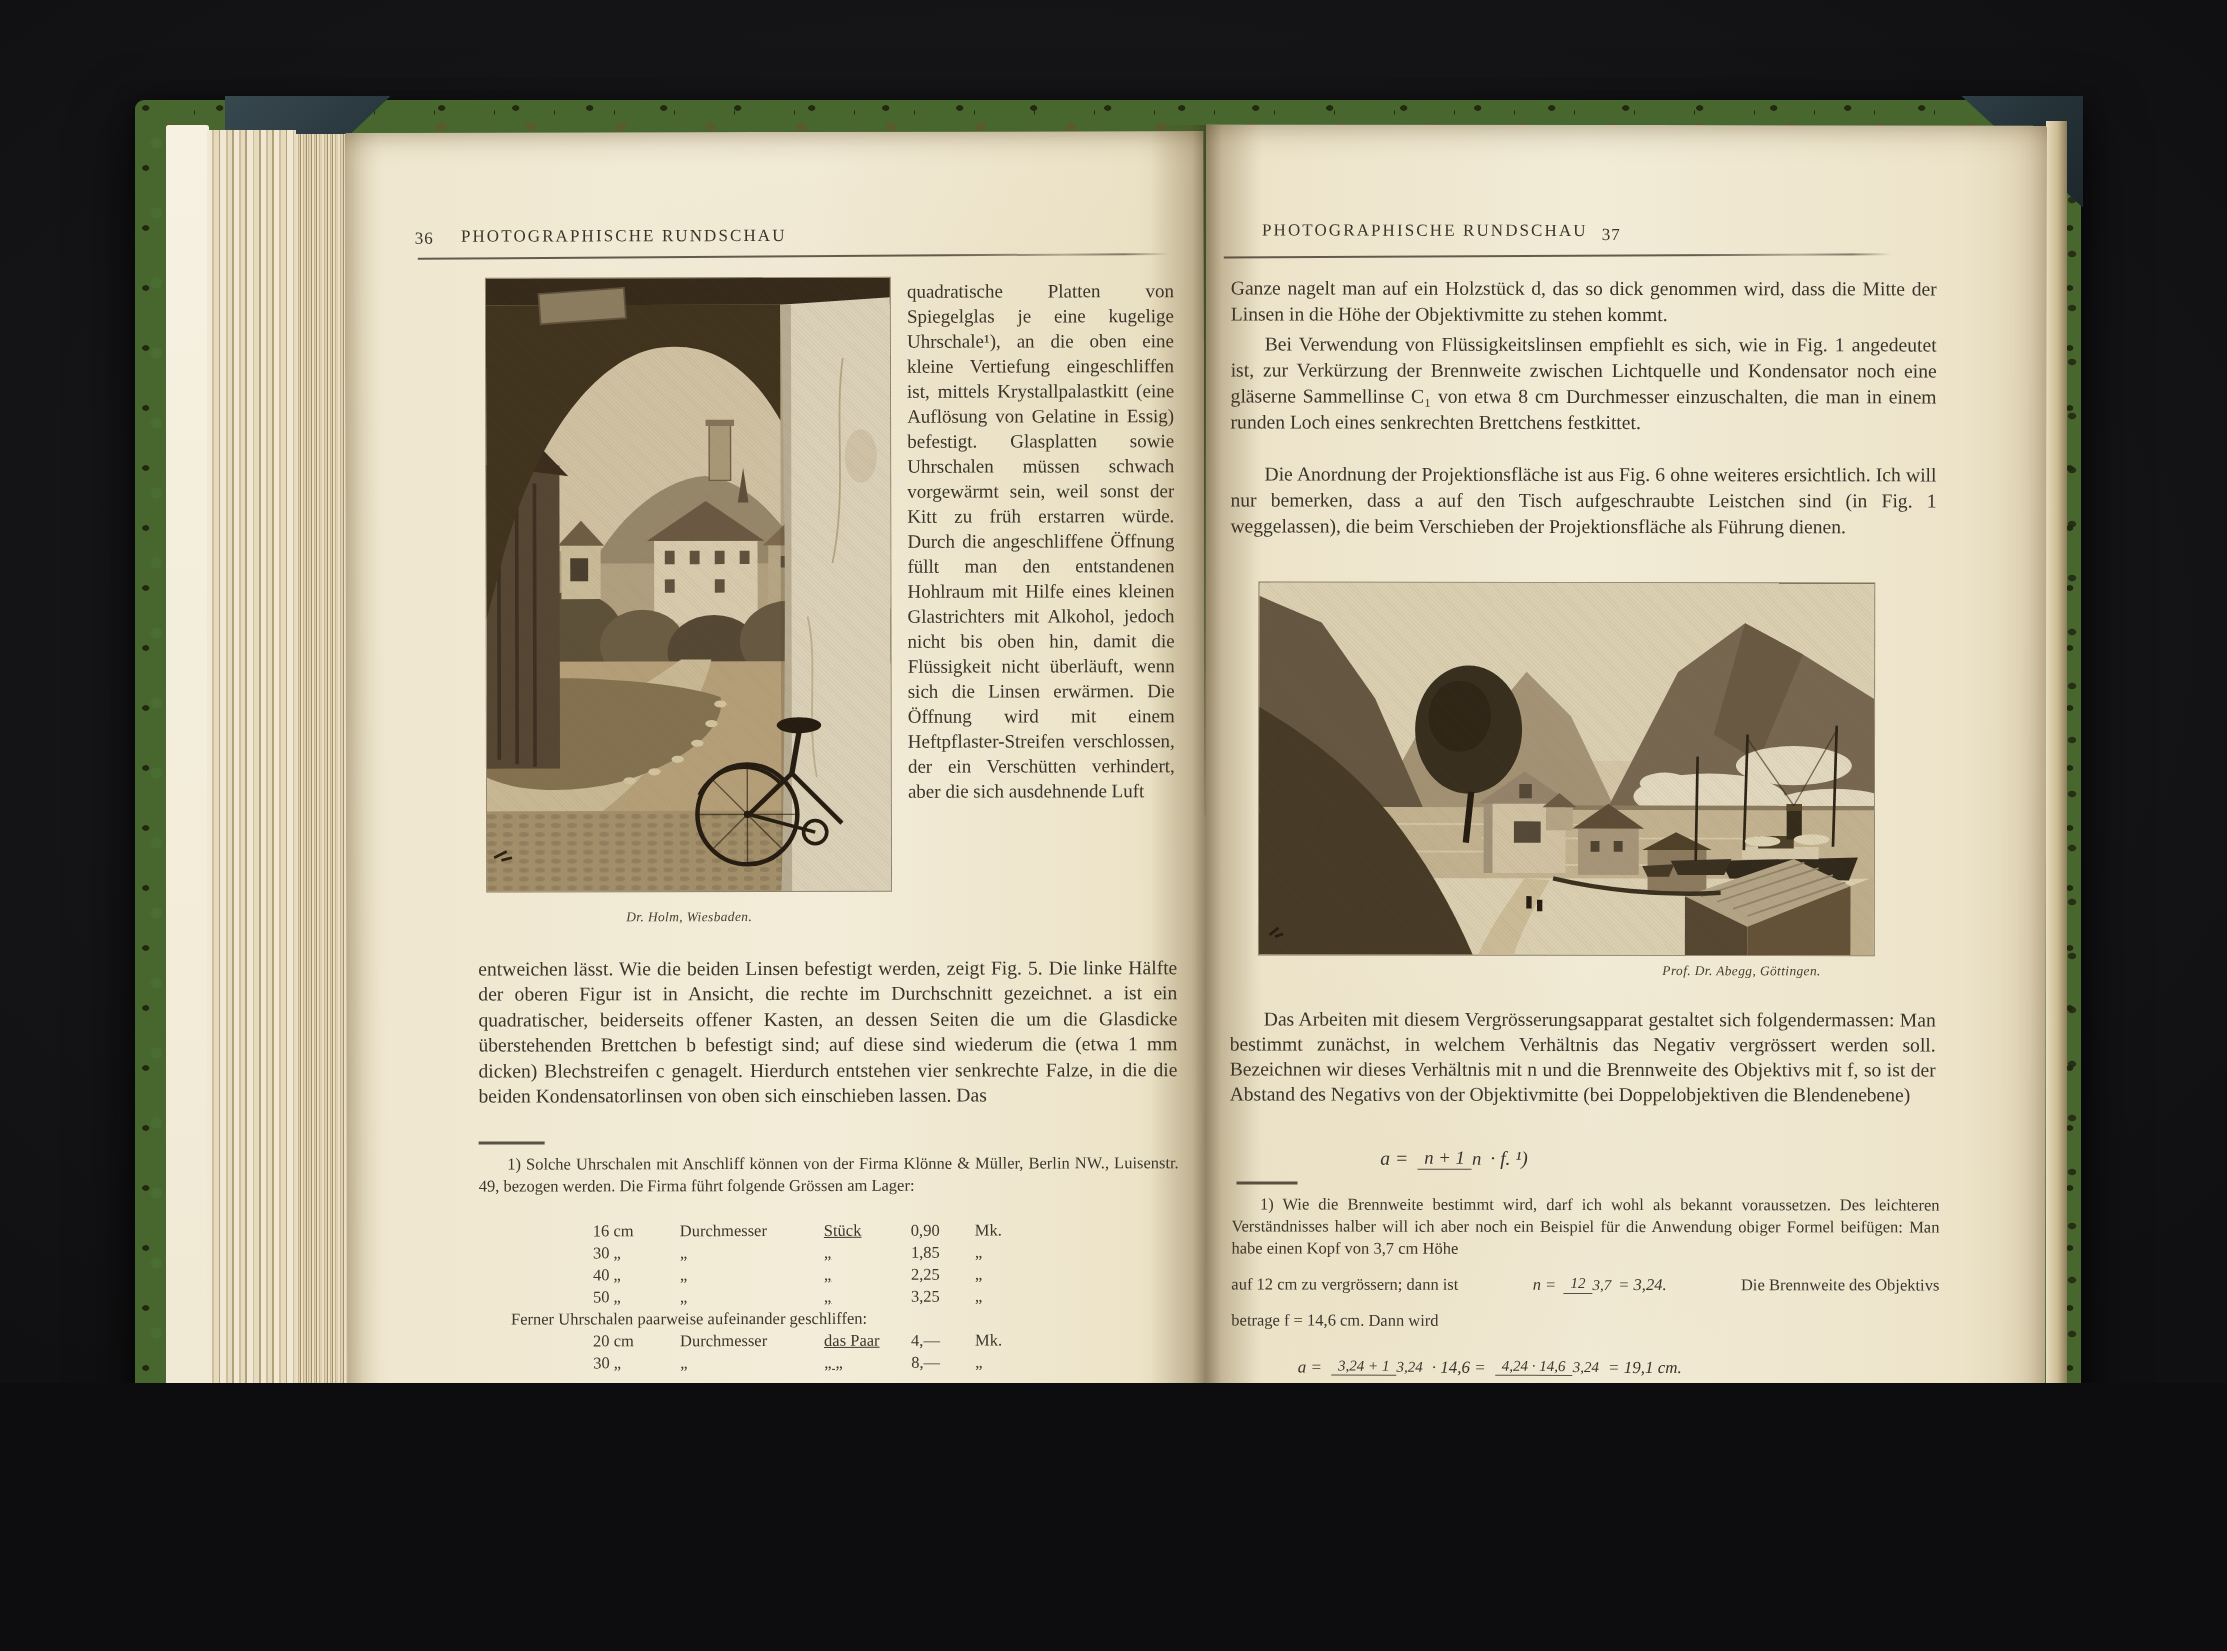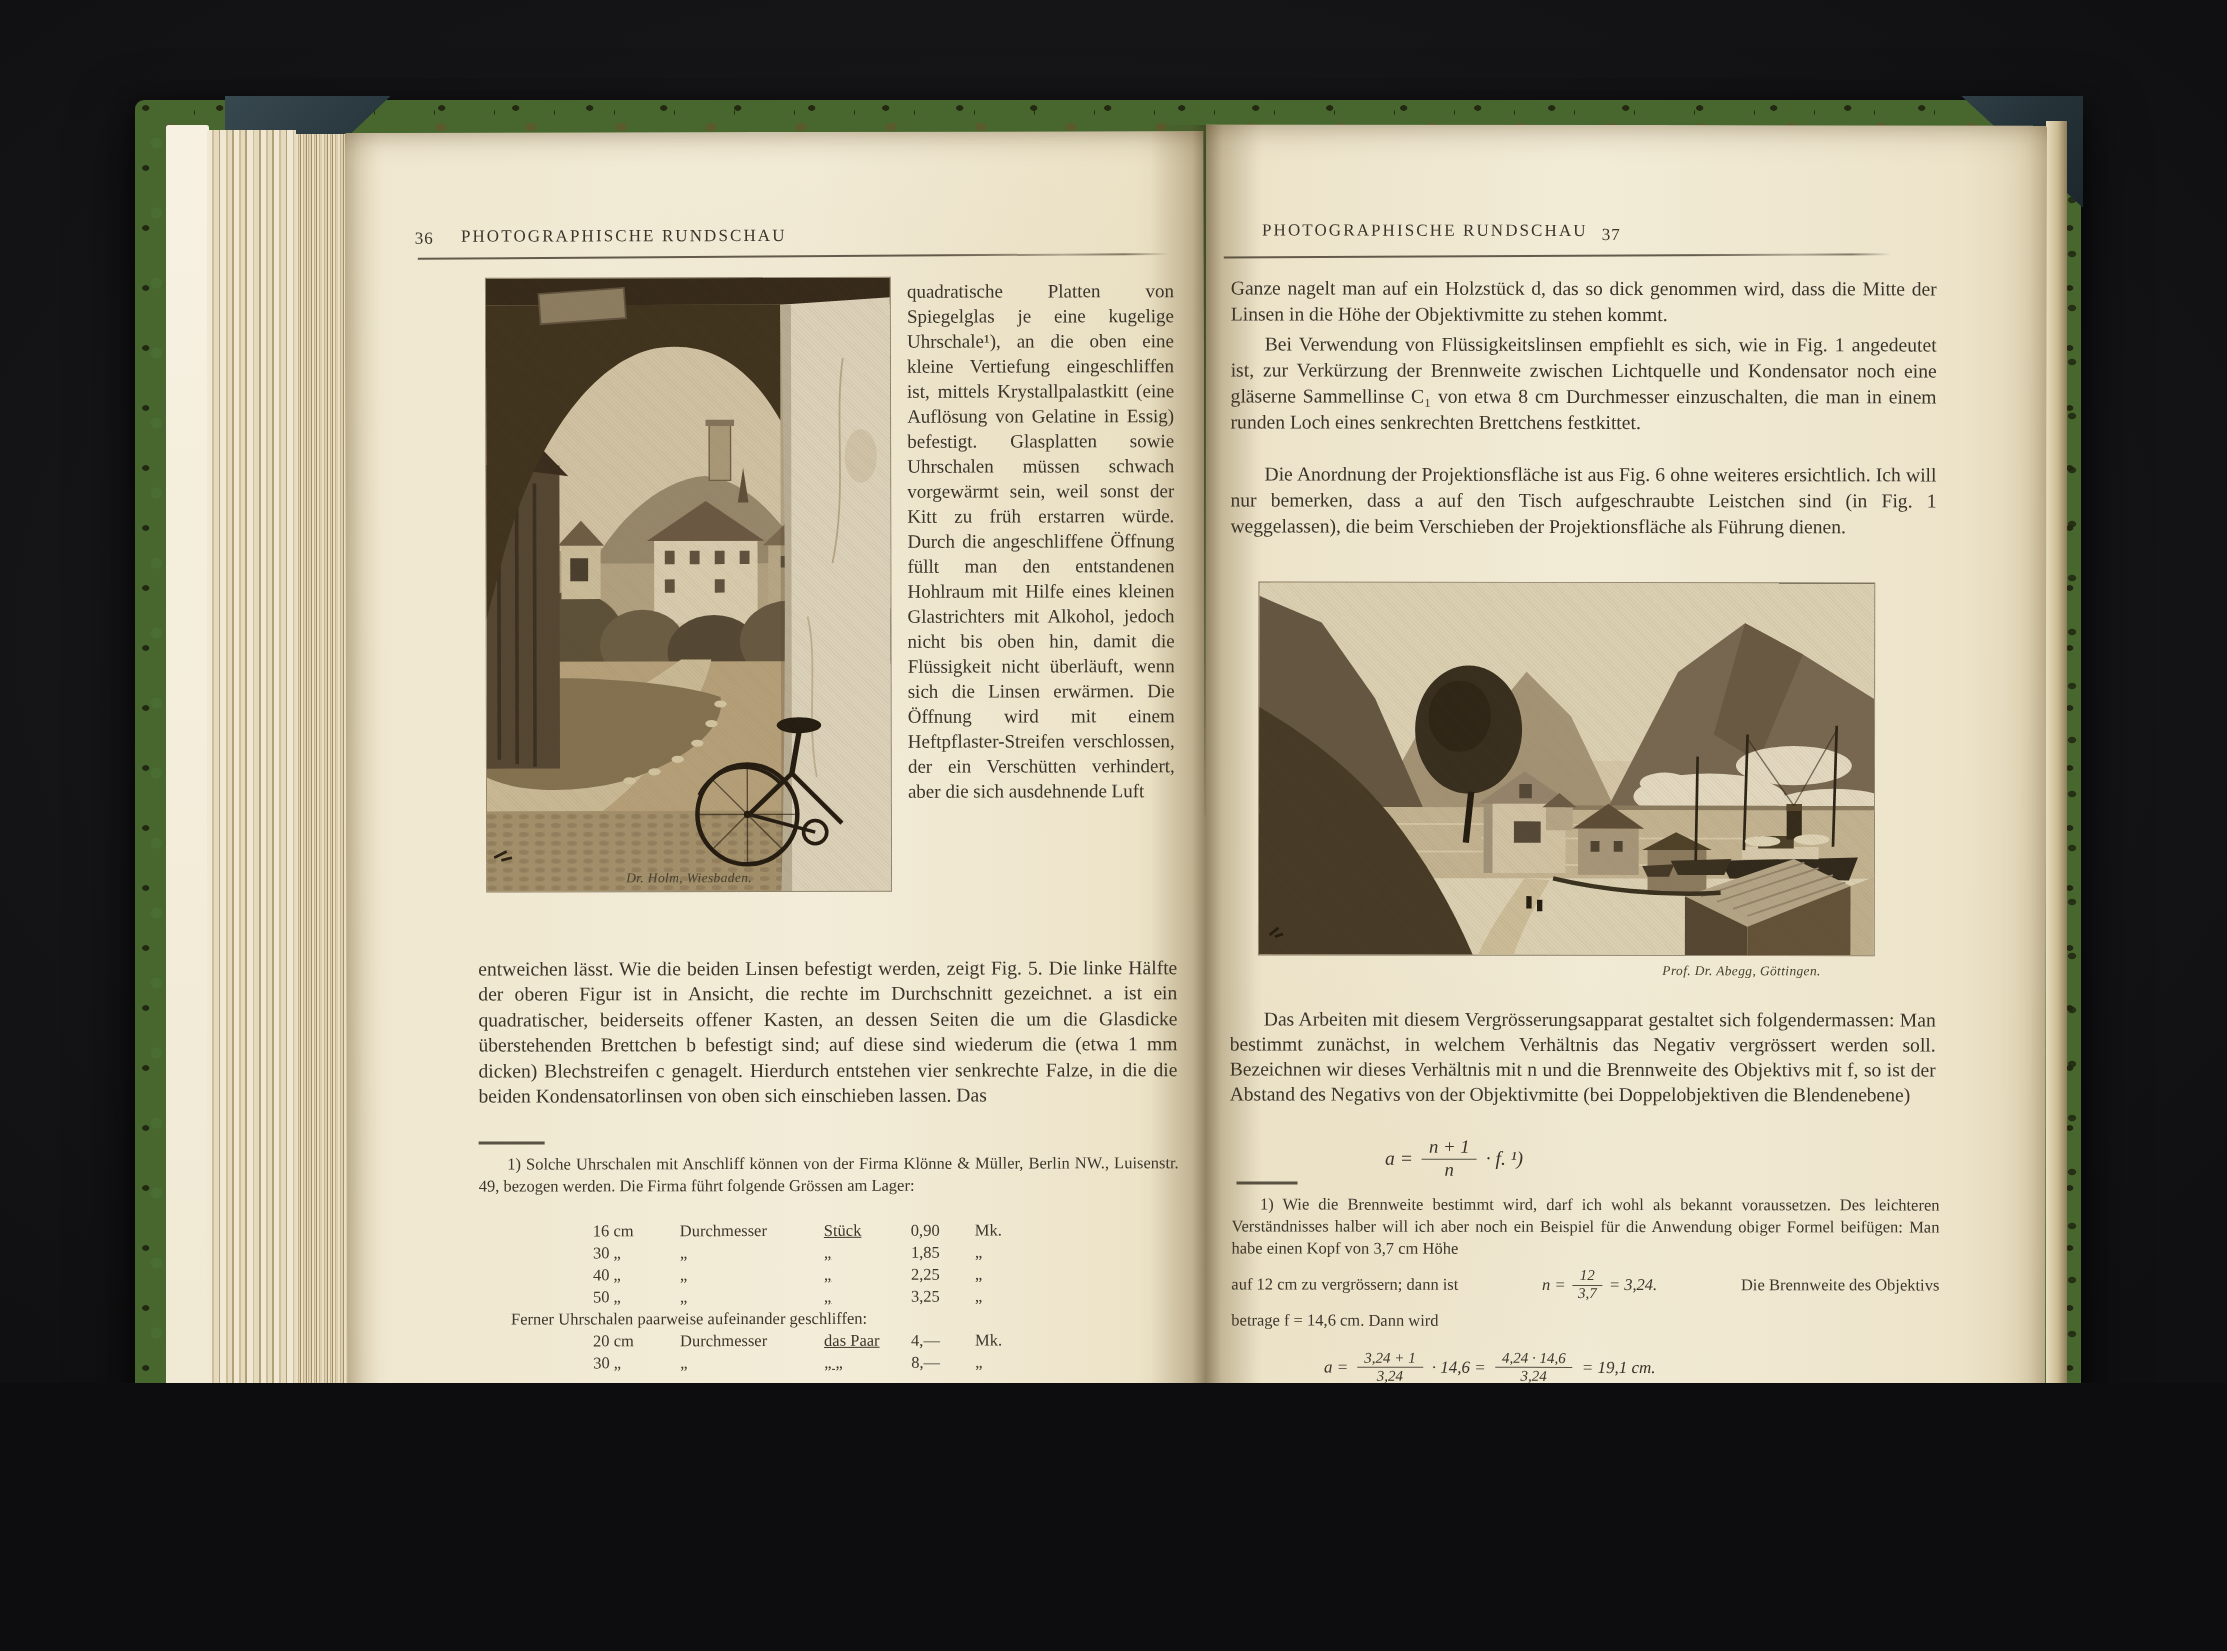--- a/index.html
+++ b/index.html
@@ -60,21 +60,21 @@
   .para{position:absolute;text-align:justify;color:var(--ink,#3a342b);overflow:hidden;}
   .indent{text-indent:34px;}
   .fnRule{position:absolute;height:2.7px;background:rgba(64,55,42,.85);}
   .fn{position:absolute;font-size:16.5px;line-height:22px;color:#3d372d;text-align:justify;}
   .prow{display:flex;height:22px;font-size:16.5px;color:#3d372d;}
   .pc{display:inline-block;white-space:pre;}
   .pc1{margin-left:114px;width:64px;} .pc2{width:144px;margin-left:23px;} .pc3{width:87px;text-decoration:underline;} .pc4{width:64px;} .pc5{width:36px;}
   .fnmid{margin-left:32px;height:22px;font-size:16.5px;color:#3d372d;}
   .formula{position:absolute;display:flex;align-items:center;justify-content:center;gap:9px;
     font-style:italic;font-size:19.6px;color:var(--ink,#3a342b);}
-  .frac{display:inline-flex;flex-direction:column;align-items:center;line-height:1.08;font-size:18.7px;}
+  .frac{display:inline-flex;flex-direction:row;align-items:center;line-height:1.08;font-size:18.7px;}
   .frac .fnum{padding:0 7.1px 0.9px;border-bottom:1.8px solid rgba(58,52,43,.85);}
   .frac .fden{padding-top:0.9px;}
   .frac.small{font-size:15px;line-height:1.02;}
   .fracline{position:absolute;display:flex;align-items:center;justify-content:space-between;
     font-size:16.5px;color:#3d372d;}
   .fracgrp{display:flex;align-items:center;gap:7.1px;font-style:italic;}
   .pencil{position:absolute;font-family:"DejaVu Sans",sans-serif;font-size:26px;letter-spacing:1.8px;
     color:var(--pencil-gray,#948c7c);transform:rotate(-7deg);opacity:.85;}
 </style>
 </head>
@@ -183,21 +183,21 @@
           <line x1="350" y1="510" x2="342" y2="556" stroke="#241c10" stroke-width="6"></line>
           <line x1="342" y1="556" x2="294" y2="602" stroke="#241c10" stroke-width="5"></line>
           <line x1="342" y1="556" x2="398" y2="612" stroke="#241c10" stroke-width="5"></line>
           <circle cx="368" cy="622" r="13" fill="none" stroke="#241c10" stroke-width="4"></circle>
           <line x1="294" y1="602" x2="368" y2="622" stroke="#241c10" stroke-width="4"></line>
           <path d="M238,580 A56,56 0 0 1 330,568" fill="none" stroke="#241c10" stroke-width="4"></path>
         </g>
         <path d="M8,650 l14,-7 m-6,10 l12,-3" stroke="#2a2114" stroke-width="3" fill="none"></path>
       </svg>
     </div>
-    <div class="caption" style="left:141px;top:738px;width:404px;text-align:center;">Dr. Holm, Wiesbaden.</div>
+    <div class="caption" style="left:141px;top:777px;width:404px;text-align:center;">Dr. Holm, Wiesbaden.</div>
 
     <div class="colText">quadratische Platten von Spiegelglas je eine kugelige Uhrschale¹), an die oben eine kleine Vertiefung eingeschliffen ist, mittels Krystallpalastkitt (eine Auflösung von Gelatine in Essig) befestigt. Glasplatten sowie Uhrschalen müssen schwach vorgewärmt sein, weil sonst der Kitt zu früh erstarren würde. Durch die angeschliffene Öffnung füllt man den entstandenen Hohlraum mit Hilfe eines kleinen Glastrichters mit Alkohol, jedoch nicht bis oben hin, damit die Flüssigkeit nicht überläuft, wenn sich die Linsen erwärmen. Die Öffnung wird mit einem Heftpflaster-Streifen verschlossen, der ein Verschütten verhindert, aber die sich ausdehnende Luft</div>
 
     <div class="para" style="left:132px;top:824px;width:699px;height:180px;font-size:19.6px;line-height:25.4px;">entweichen lässt. Wie die beiden Linsen befestigt werden, zeigt Fig. 5. Die linke Hälfte der oberen Figur ist in Ansicht, die rechte im Durchschnitt gezeichnet. a ist ein quadratischer, beiderseits offener Kasten, an dessen Seiten die um die Glasdicke überstehenden Brettchen b befestigt sind; auf diese sind wiederum die (etwa 1 mm dicken) Blechstreifen c genagelt. Hierdurch entstehen vier senkrechte Falze, in die die beiden Kondensatorlinsen von oben sich einschieben lassen. Das</div>
 
     <div class="fnRule" style="left:132px;top:1009px;width:66px;"></div>
     <div style="position:absolute;left:132px;top:1021px;width:700px;">
       <div class="fn" style="position:static;height:68px;overflow:hidden;text-indent:28.5px;">1) Solche Uhrschalen mit Anschliff können von der Firma Klönne &amp; Müller, Berlin NW., Luisenstr. 49, bezogen werden. Die Firma führt folgende Grössen am Lager:</div>
       <div class="prow">
         <span class="pc pc1">16 cm</span>

